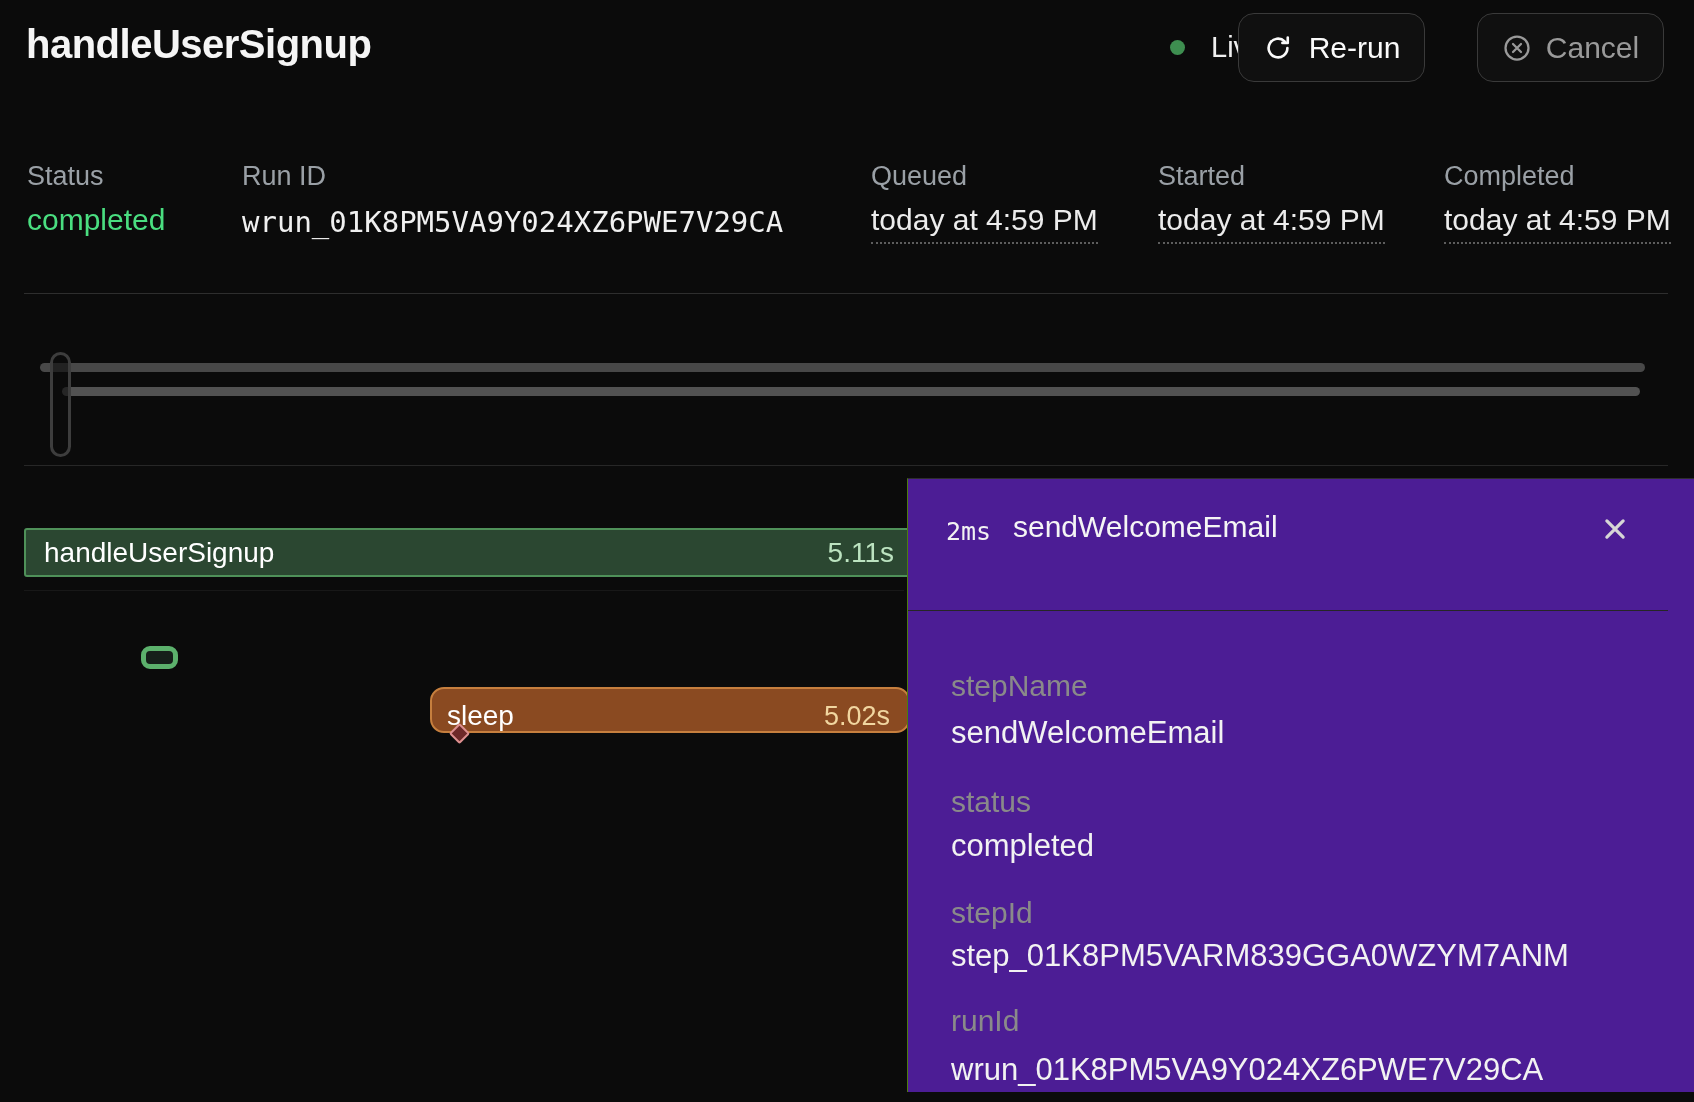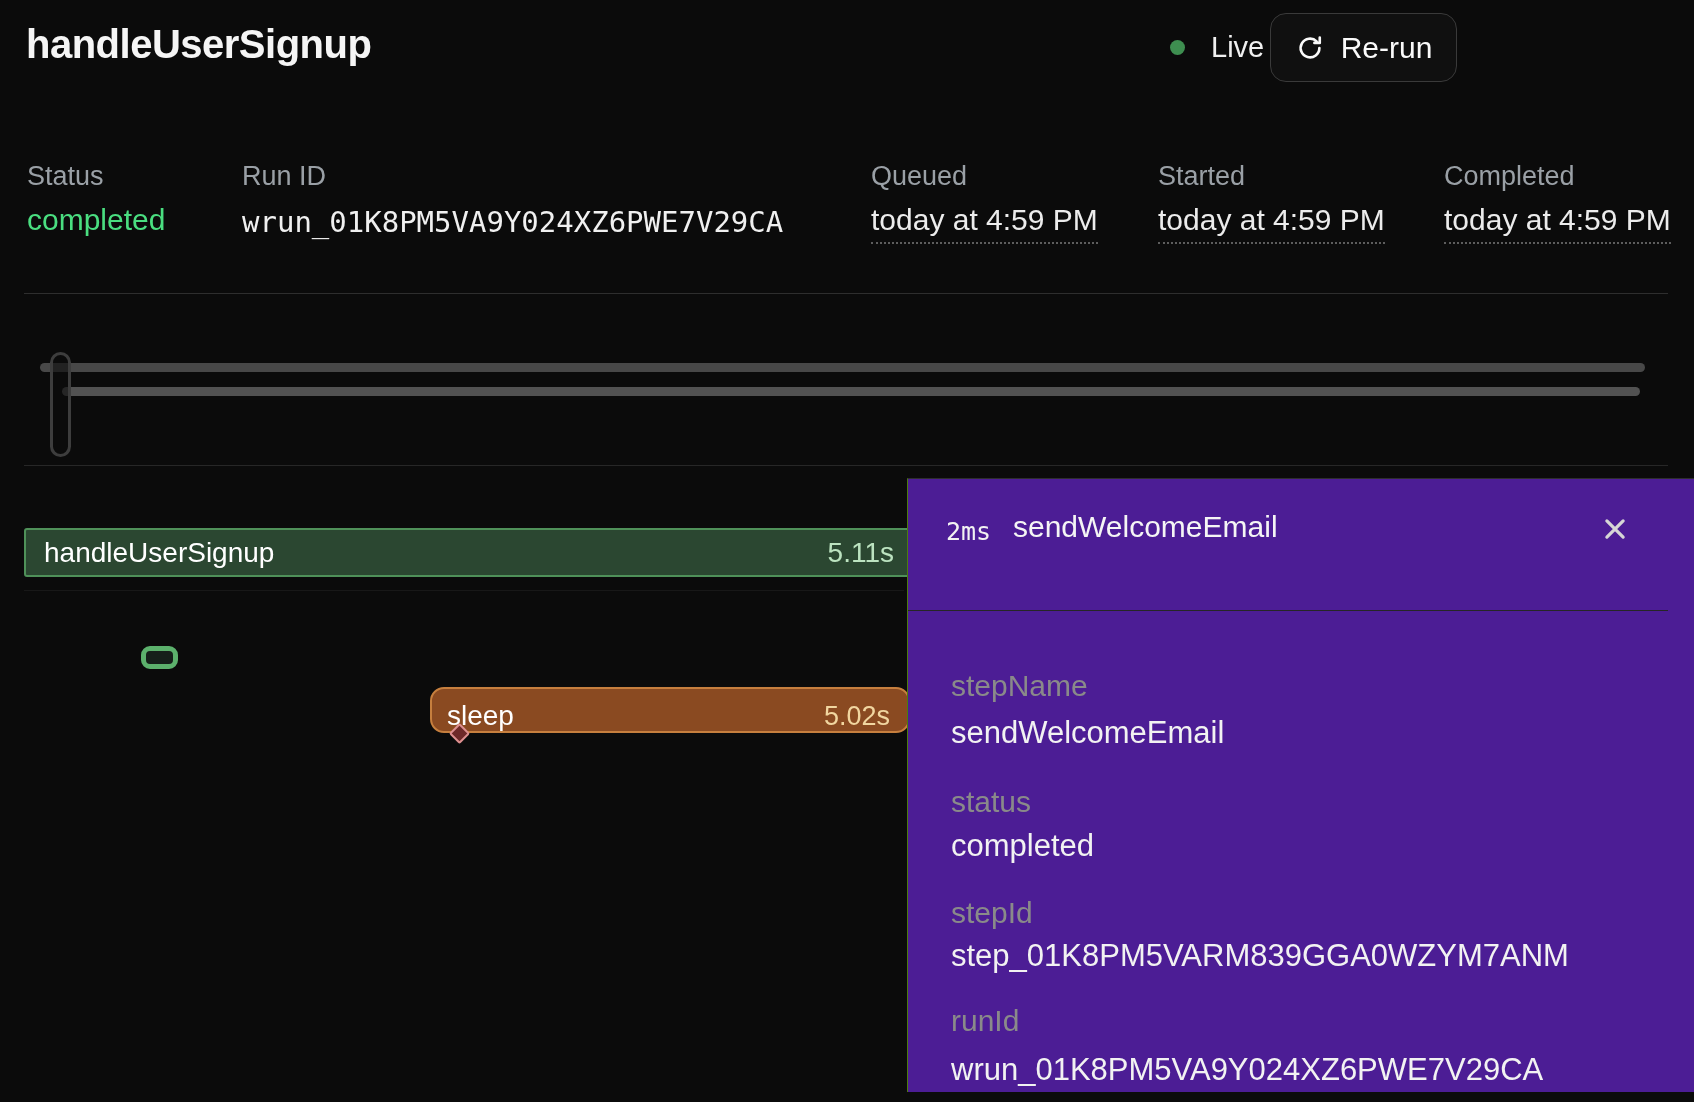--- a/index.html
+++ b/index.html
@@ -8,21 +8,21 @@
   .app { position:relative; width:1694px; height:1092px; background:#0b0b0b; overflow:hidden; }
   .abs { position:absolute; }
 
   
   .page-title { left:26px; top:22px; font-size:40px; font-weight:700; color:#f5f5f5; letter-spacing:-0.5px; }
   .live-wrap { left:1170px; top:13px; height:69px; display:flex; align-items:center; gap:26px; }
   .live-dot { width:15px; height:15px; border-radius:50%; background:#3e8e50; }
   .live-label { color:#f0f0f0; font-size:29px; }
   .btn { position:absolute; top:13px; height:69px; border:1.5px solid #3a3a3a; border-radius:16px;
          background:#101010; display:flex; align-items:center; justify-content:center; gap:14px; cursor:pointer; }
-  .btn-rerun { left:1270px; width:187px;gap:16px; }
+  .btn-rerun { left:1238px; width:187px;gap:16px; }
   .btn-cancel { left:1477px; width:187px; }
   .btn-rerun .btn-label { color:#fafafa; font-size:30px; font-weight:500; }
   .btn-cancel .btn-label { color:#9a9a9a; font-size:30px; font-weight:500; }
 
   
   .meta-label { top:161px; color:#9aa0a6; font-size:27px; }
   .meta-value { top:203px; font-size:30px; color:#ececec; }
   .mv-status { color:#4ade80; }
   .mv-mono { font-family:"DejaVu Sans Mono", monospace; font-size:29px; color:#f0f0f0; }
   .mv-time { border-bottom:2px dotted #5d5d5d; padding-bottom:5px; }
@@ -85,20 +85,29 @@
   <div class="btn btn-rerun">
     <span style="display:flex;">
       <svg width="30" height="30" viewBox="0 0 24 24" fill="none">
         <path d="M19.5 12a7.5 7.5 0 1 1-2.2-5.3" stroke="#fafafa" stroke-width="2.1" stroke-linecap="round"></path>
         <path d="M19.8 3.6v4.3h-4.3" stroke="#fafafa" stroke-width="2.1" stroke-linecap="round" stroke-linejoin="round" fill="none"></path>
       </svg>
     </span>
     <span class="btn-label">Re-run</span>
   </div>
 
+  <div class="btn btn-cancel">
+    <span style="display:flex;">
+      <svg width="30" height="30" viewBox="0 0 24 24" fill="none">
+        <circle cx="12" cy="12" r="9.2" stroke="#9a9a9a" stroke-width="1.8"></circle>
+        <path d="M8.8 8.8l6.4 6.4M15.2 8.8l-6.4 6.4" stroke="#9a9a9a" stroke-width="1.8" stroke-linecap="round"></path>
+      </svg>
+    </span>
+    <span class="btn-label">Cancel</span>
+  </div>
 
   <div class="abs meta-label" style="left:27px;">Status</div>
   <div class="abs meta-value mv-status" style="left:27px;">completed</div>
 
   <div class="abs meta-label" style="left:242px;">Run ID</div>
   <div class="abs meta-value mv-mono" style="left:242px; top:205px;">wrun_01K8PM5VA9Y024XZ6PWE7V29CA</div>
 
   <div class="abs meta-label" style="left:871px;">Queued</div>
   <div class="abs meta-value mv-time" style="left:871px;">today at 4:59 PM</div>
 

